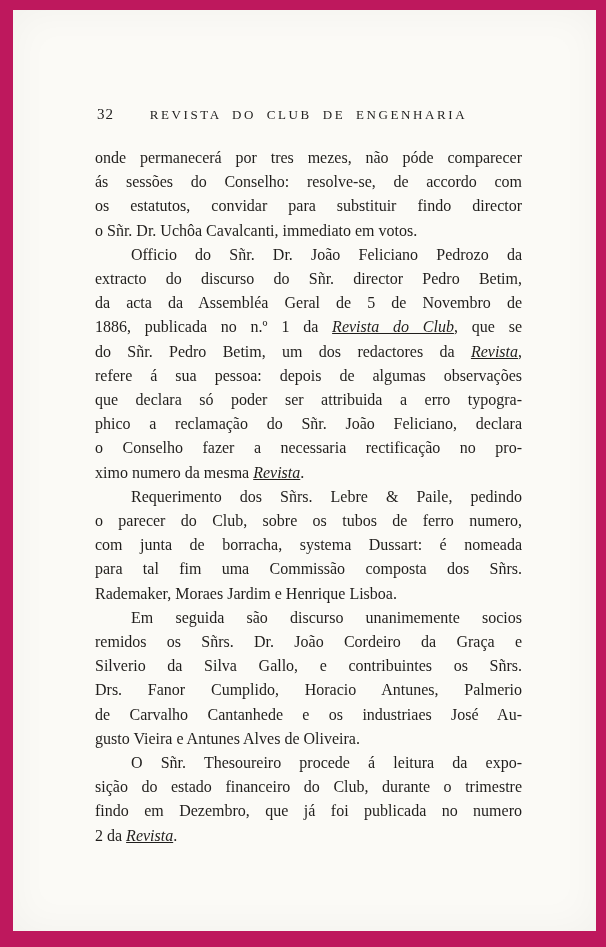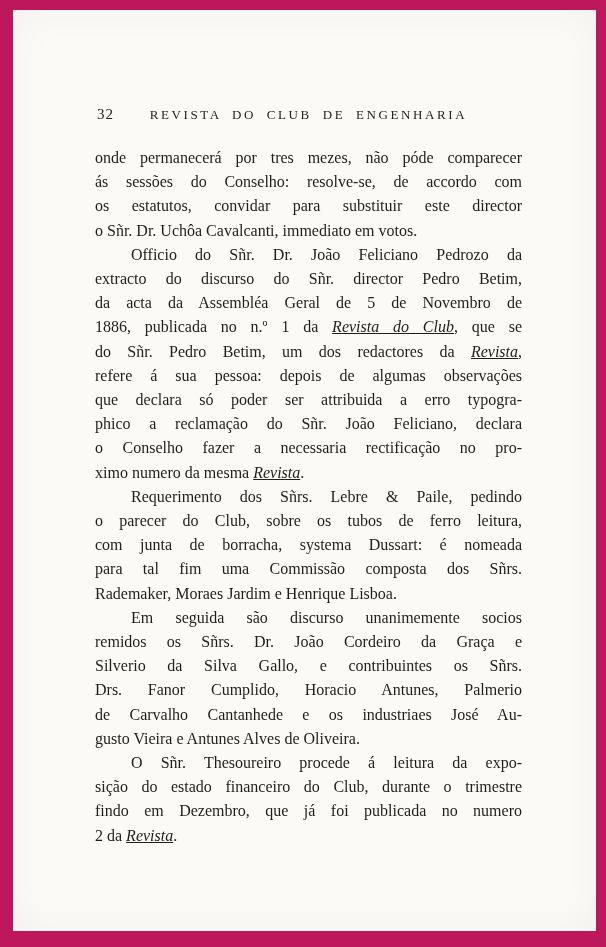--- a/index.html
+++ b/index.html
@@ -65,34 +65,34 @@
 <div class="scan-frame">
   <div class="page">
     <div class="content">
       <div class="page-header">
         <span class="page-number">32</span>
         <div class="running-title">REVISTA DO CLUB DE ENGENHARIA</div>
       </div>
       <div class="text-block">
           <div class="line"><span>onde permanecerá por tres mezes, não póde comparecer</span></div>
           <div class="line"><span>ás sessões do Conselho: resolve-se, de accordo com</span></div>
-          <div class="line"><span>os estatutos, convidar para substituir este director</span></div>
+          <div class="line"><span>os estatutos, convidar para substituir findo director</span></div>
           <div class="line last"><span>o Sñr. Dr. Uchôa Cavalcanti, immediato em votos.</span></div>
           <div class="line"><span class="indent"></span><span>Officio do Sñr. Dr. João Feliciano Pedrozo da</span></div>
           <div class="line"><span>extracto do discurso do Sñr. director Pedro Betim,</span></div>
           <div class="line"><span>da acta da Assembléa Geral de 5 de Novembro de</span></div>
           <div class="line"><span>1886, publicada no n.º 1 da </span><span class="it">Revista do Club</span><span>, que se</span></div>
           <div class="line"><span>do Sñr. Pedro Betim, um dos redactores da </span><span class="it">Revista</span><span>,</span></div>
           <div class="line"><span>refere á sua pessoa: depois de algumas observações</span></div>
           <div class="line"><span>que declara só poder ser attribuida a erro typogra-</span></div>
           <div class="line"><span>phico a reclamação do Sñr. João Feliciano, declara</span></div>
           <div class="line"><span>o Conselho fazer a necessaria rectificação no pro-</span></div>
           <div class="line last"><span>ximo numero da mesma </span><span class="it">Revista</span><span>.</span></div>
           <div class="line"><span class="indent"></span><span>Requerimento dos Sñrs. Lebre &amp; Paile, pedindo</span></div>
-          <div class="line"><span>o parecer do Club, sobre os tubos de ferro leitura,</span></div>
+          <div class="line"><span>o parecer do Club, sobre os tubos de ferro numero,</span></div>
           <div class="line"><span>com junta de borracha, systema Dussart: é nomeada</span></div>
           <div class="line"><span>para tal fim uma Commissão composta dos Sñrs.</span></div>
           <div class="line last"><span>Rademaker, Moraes Jardim e Henrique Lisboa.</span></div>
           <div class="line"><span class="indent"></span><span>Em seguida são discurso unanimemente socios</span></div>
           <div class="line"><span>remidos os Sñrs. Dr. João Cordeiro da Graça e</span></div>
           <div class="line"><span>Silverio da Silva Gallo, e contribuintes os Sñrs.</span></div>
           <div class="line"><span>Drs. Fanor Cumplido, Horacio Antunes, Palmerio</span></div>
           <div class="line"><span>de Carvalho Cantanhede e os industriaes José Au-</span></div>
           <div class="line last"><span>gusto Vieira e Antunes Alves de Oliveira.</span></div>
           <div class="line"><span class="indent"></span><span>O Sñr. Thesoureiro procede á leitura da expo-</span></div>

